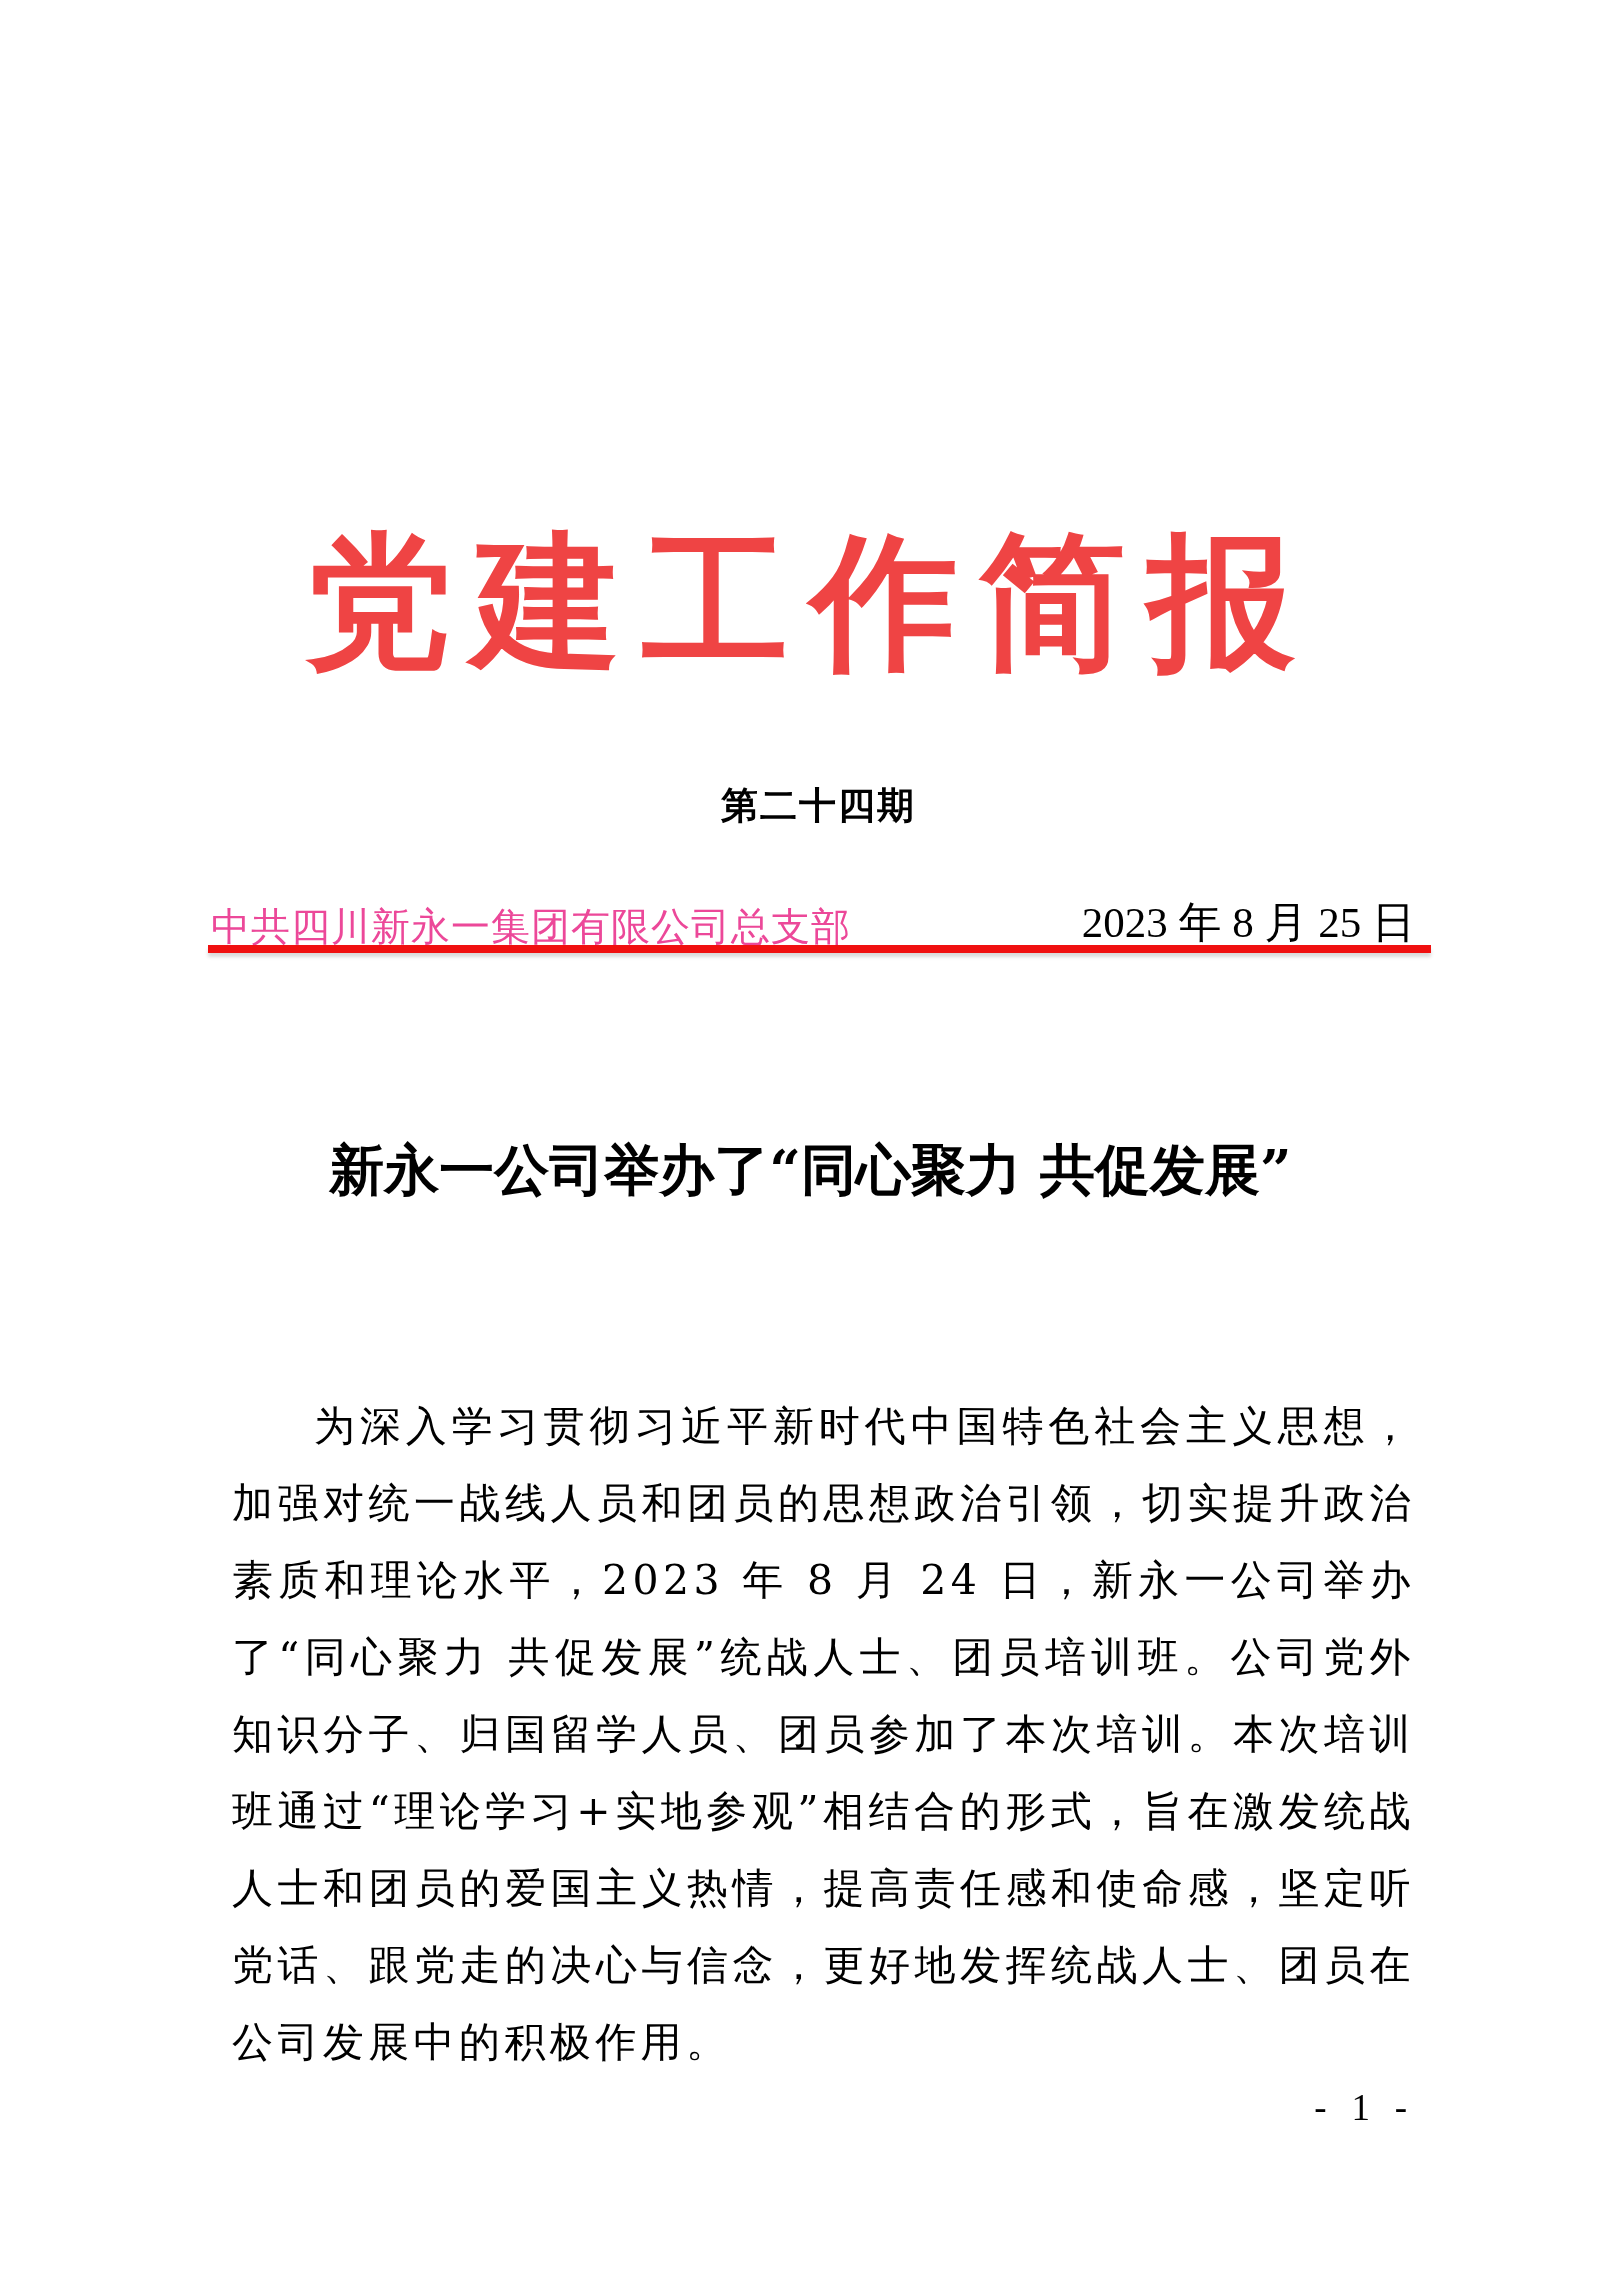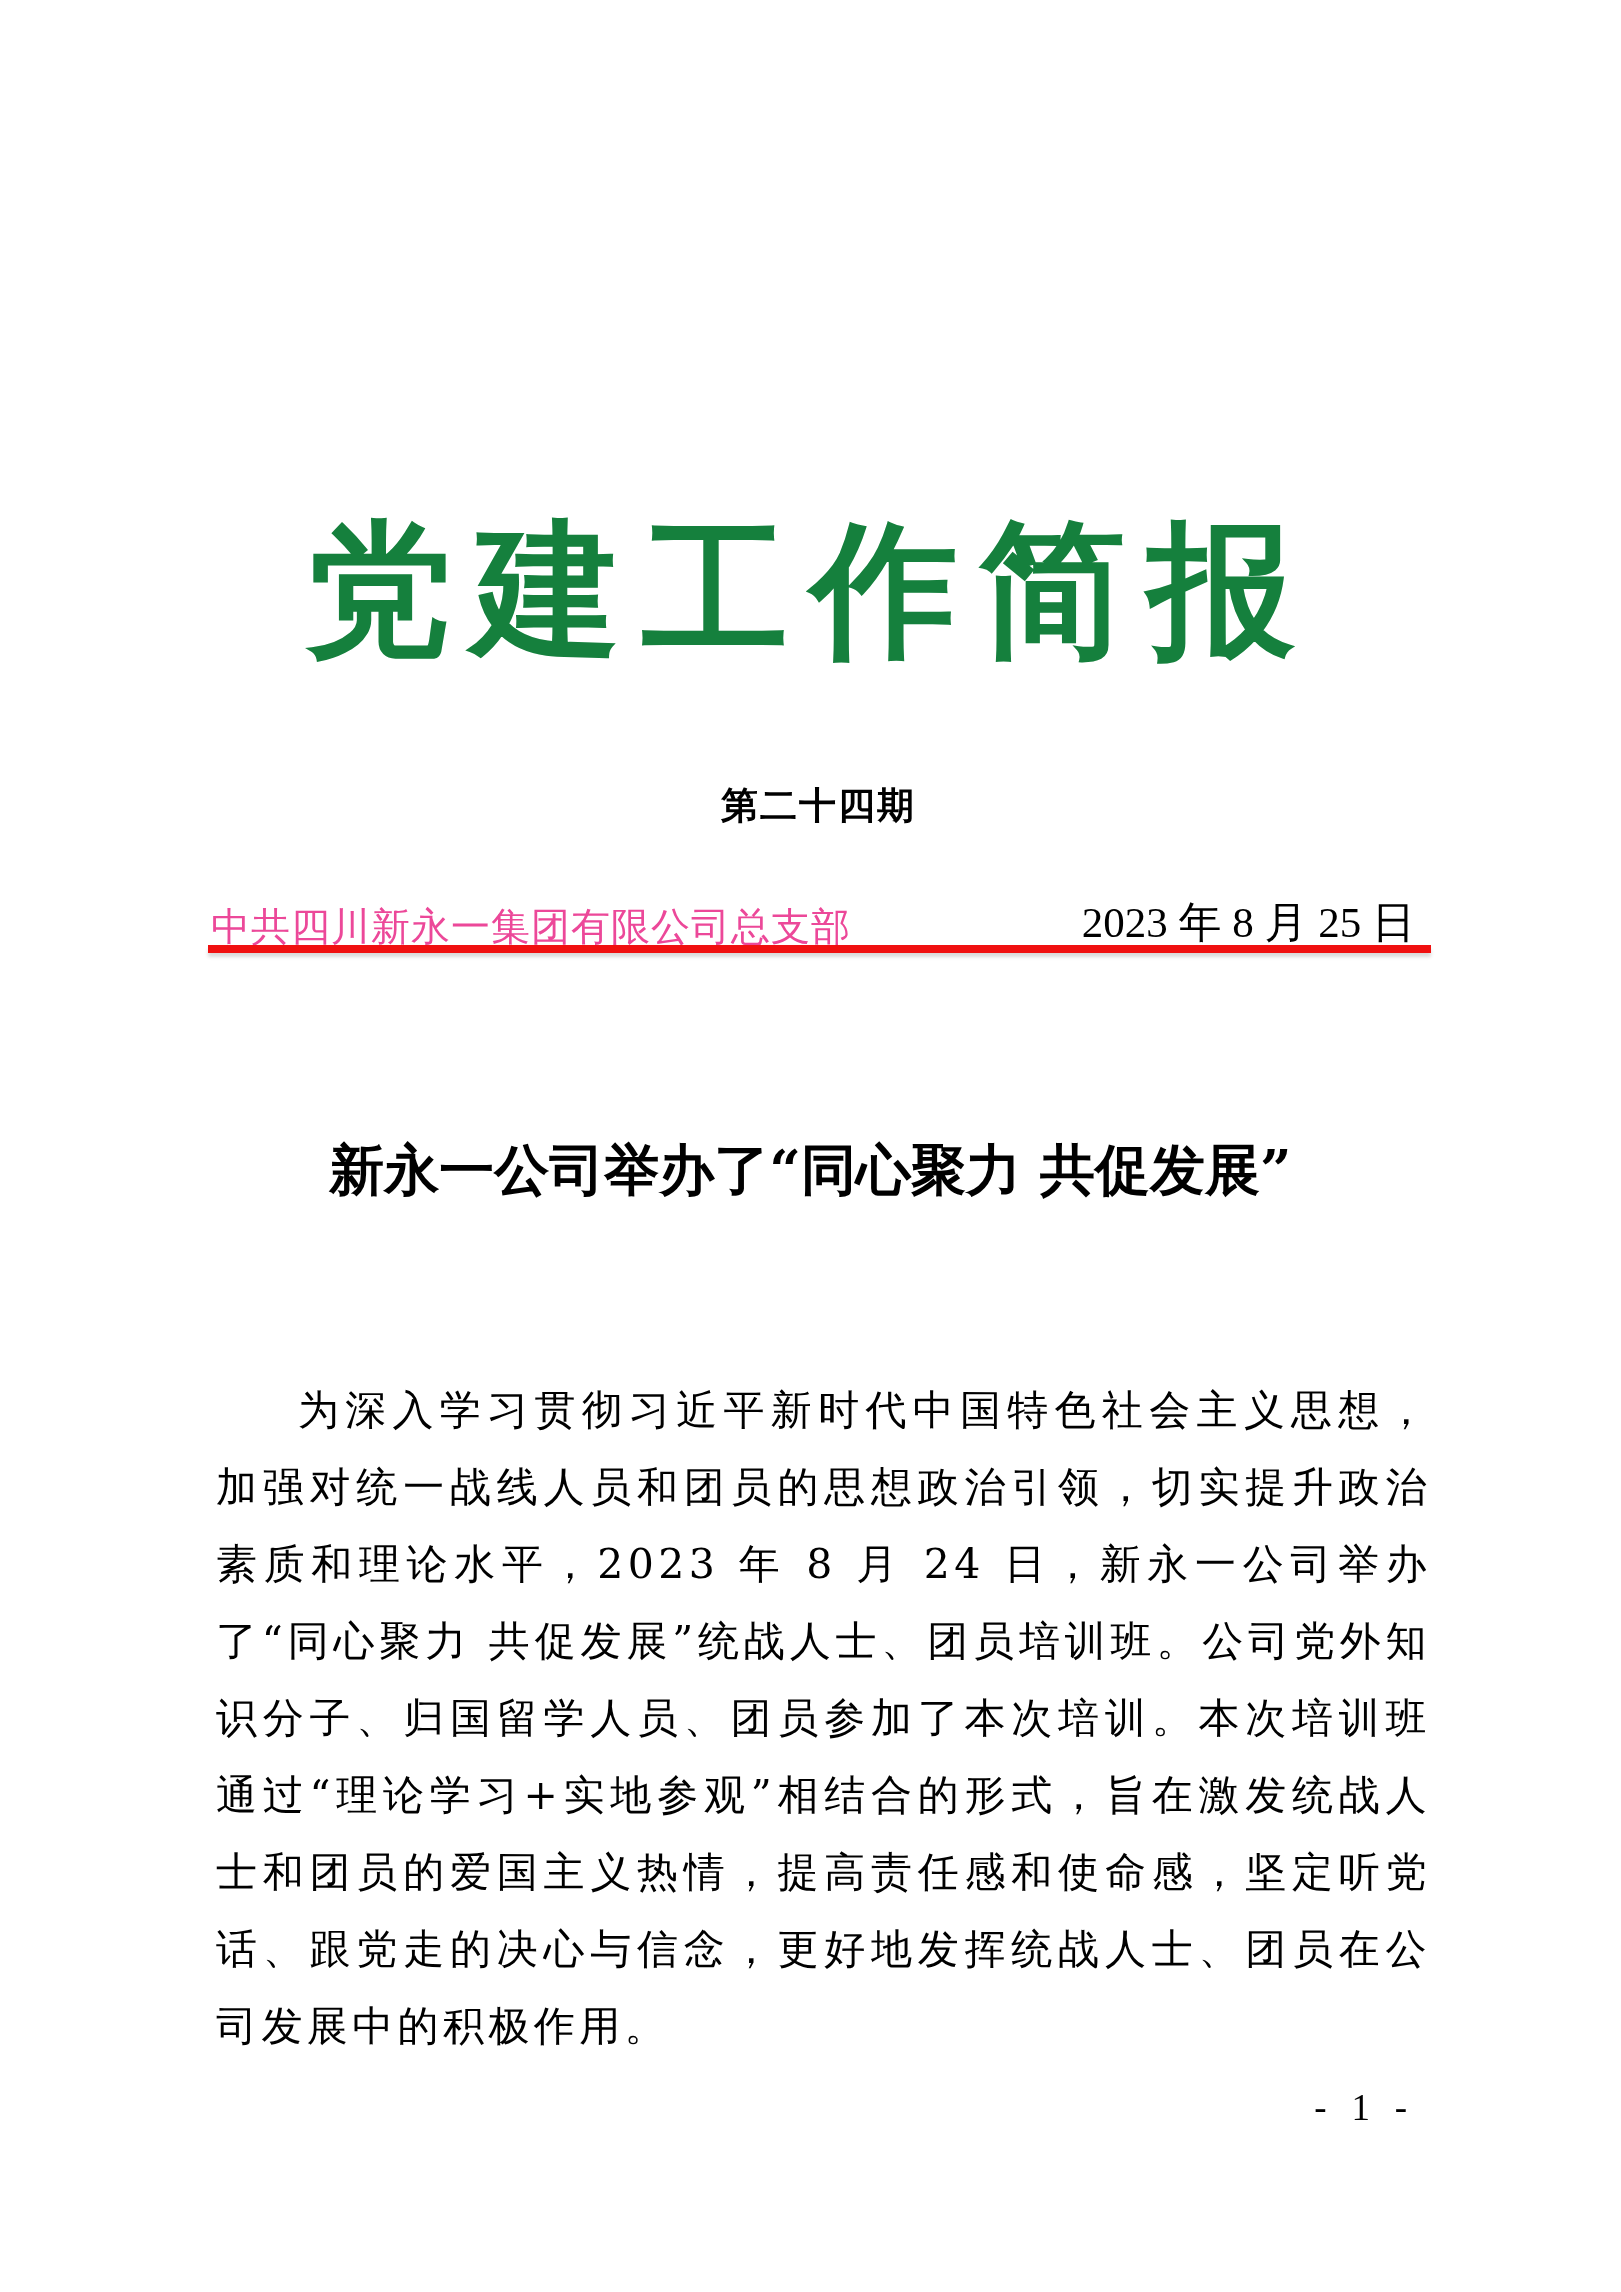--- a/index.html
+++ b/index.html
@@ -1,24 +1,24 @@
 <!DOCTYPE html>
 <html><head>
 <meta charset="utf-8">
 <style>
   html, body { margin: 0; padding: 0; background: #ffffff; }
   body { width: 1621px; height: 2293px; position: relative; overflow: hidden; font-family: "DejaVu Serif", "Liberation Serif", serif; color: #000; }
-  .masthead { position: absolute; left: 0; width: 1621px; top: 529px; text-align: center; color: #15803d; font-size: 147px; font-weight: bold; letter-spacing: 21.6px; line-height: 1; font-family: Liberation Mono, monospace; }
+  .masthead { position: absolute; left: 0; width: 1621px; top: 529px; text-align: center; color: #ef4444; font-size: 147px; font-weight: bold; letter-spacing: 21.6px; line-height: 1; font-family: Liberation Sans, sans-serif; }
   .issue { position: absolute; left: 0; width: 1621px; top: 781px; text-align: center; font-size: 37px; font-weight: bold; letter-spacing: 2px; font-family: "DejaVu Sans", sans-serif; padding-left: 8px; }
   .org { position: absolute; left: 211px; top: 900px; color: #ec4899; font-size: 39px; letter-spacing: 1px; font-family: "DejaVu Serif", serif; }
   .date { position: absolute; right: 206px; top: 894px; font-size: 43px; font-family: "Liberation Serif", serif; }
   .rule { position: absolute; left: 208px; top: 945px; width: 1223px; height: 7.8px; background: #f01010; box-shadow: 0 3.9px 3.9px rgba(0,0,0,0.15); }
   .headline { position: absolute; left: 0; width: 1621px; top: 1127px; text-align: center; font-size: 55px; font-weight: bold; line-height: 86px; font-family: "DejaVu Serif", serif; }
   .body { position: absolute; left: 216px; width: 1215px; top: 1372px; font-size: 41px; line-height: 77px; letter-spacing: 4.4px; text-align: justify; font-family: "DejaVu Serif", "Liberation Serif", serif; }
-  .body p { margin: 0; text-indent: 2em; }
+  .body p { margin: 16px; text-indent: 2em; }
   .pagenum { position: absolute; right: 206px; top: 2086px; font-size: 37px; font-family: "Liberation Serif", serif; letter-spacing: 7.8px; }
 </style>
 </head>
 <body>
 
 <div class="masthead">党建工作简报</div>
 <div class="issue">第二十四期</div>
 <div class="org">中共四川新永一集团有限公司总支部</div>
 <div class="date">2023 年 8 月 25 日</div>
 <div class="rule"></div>

